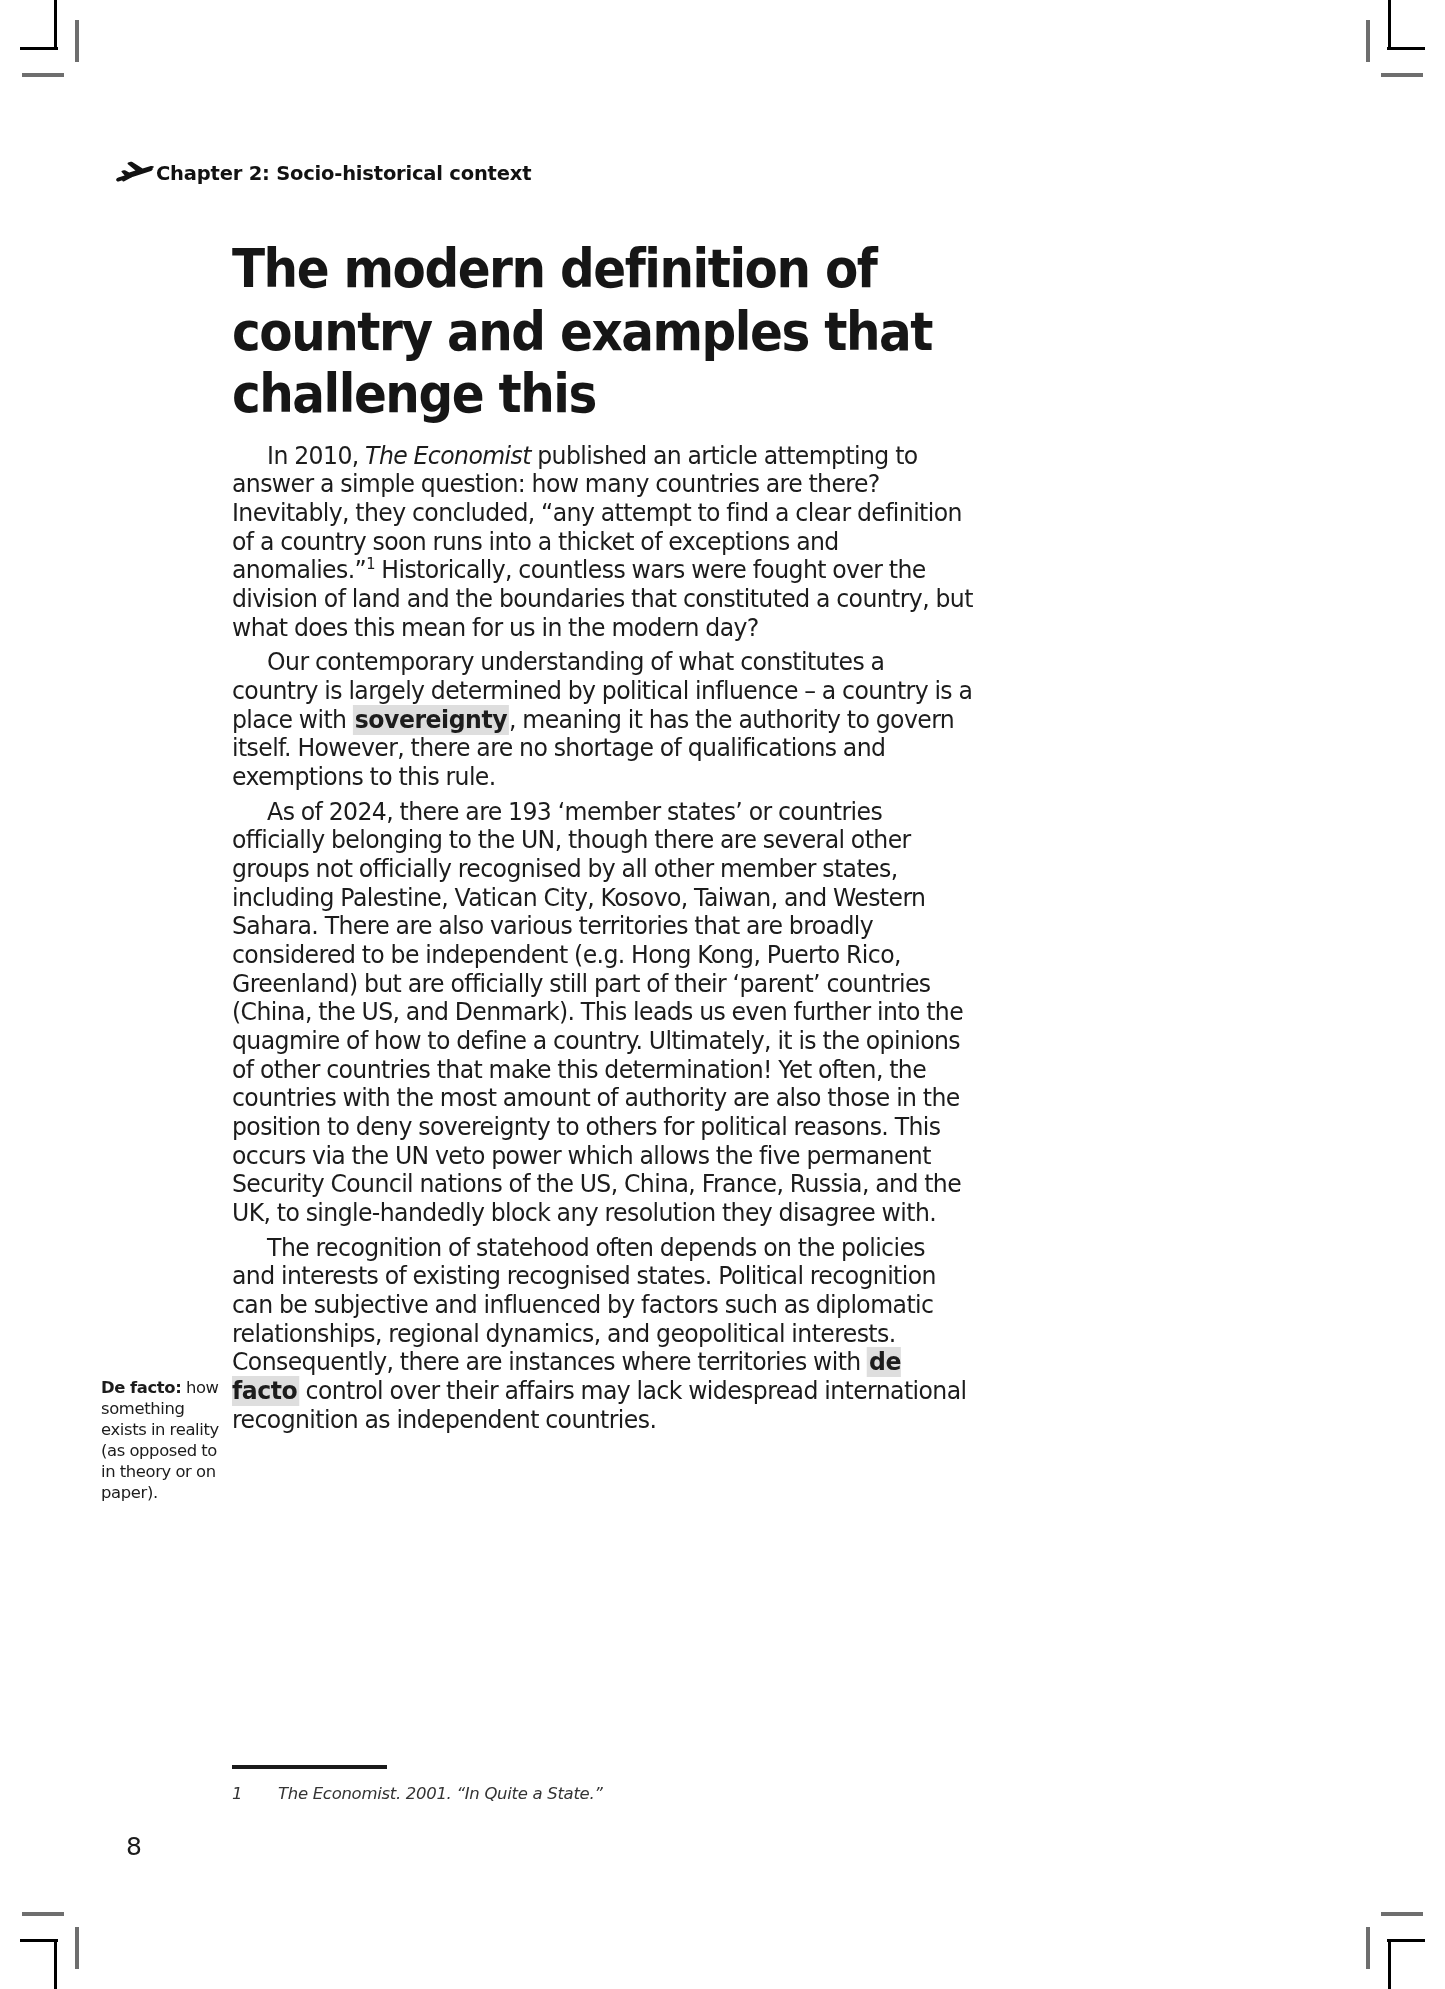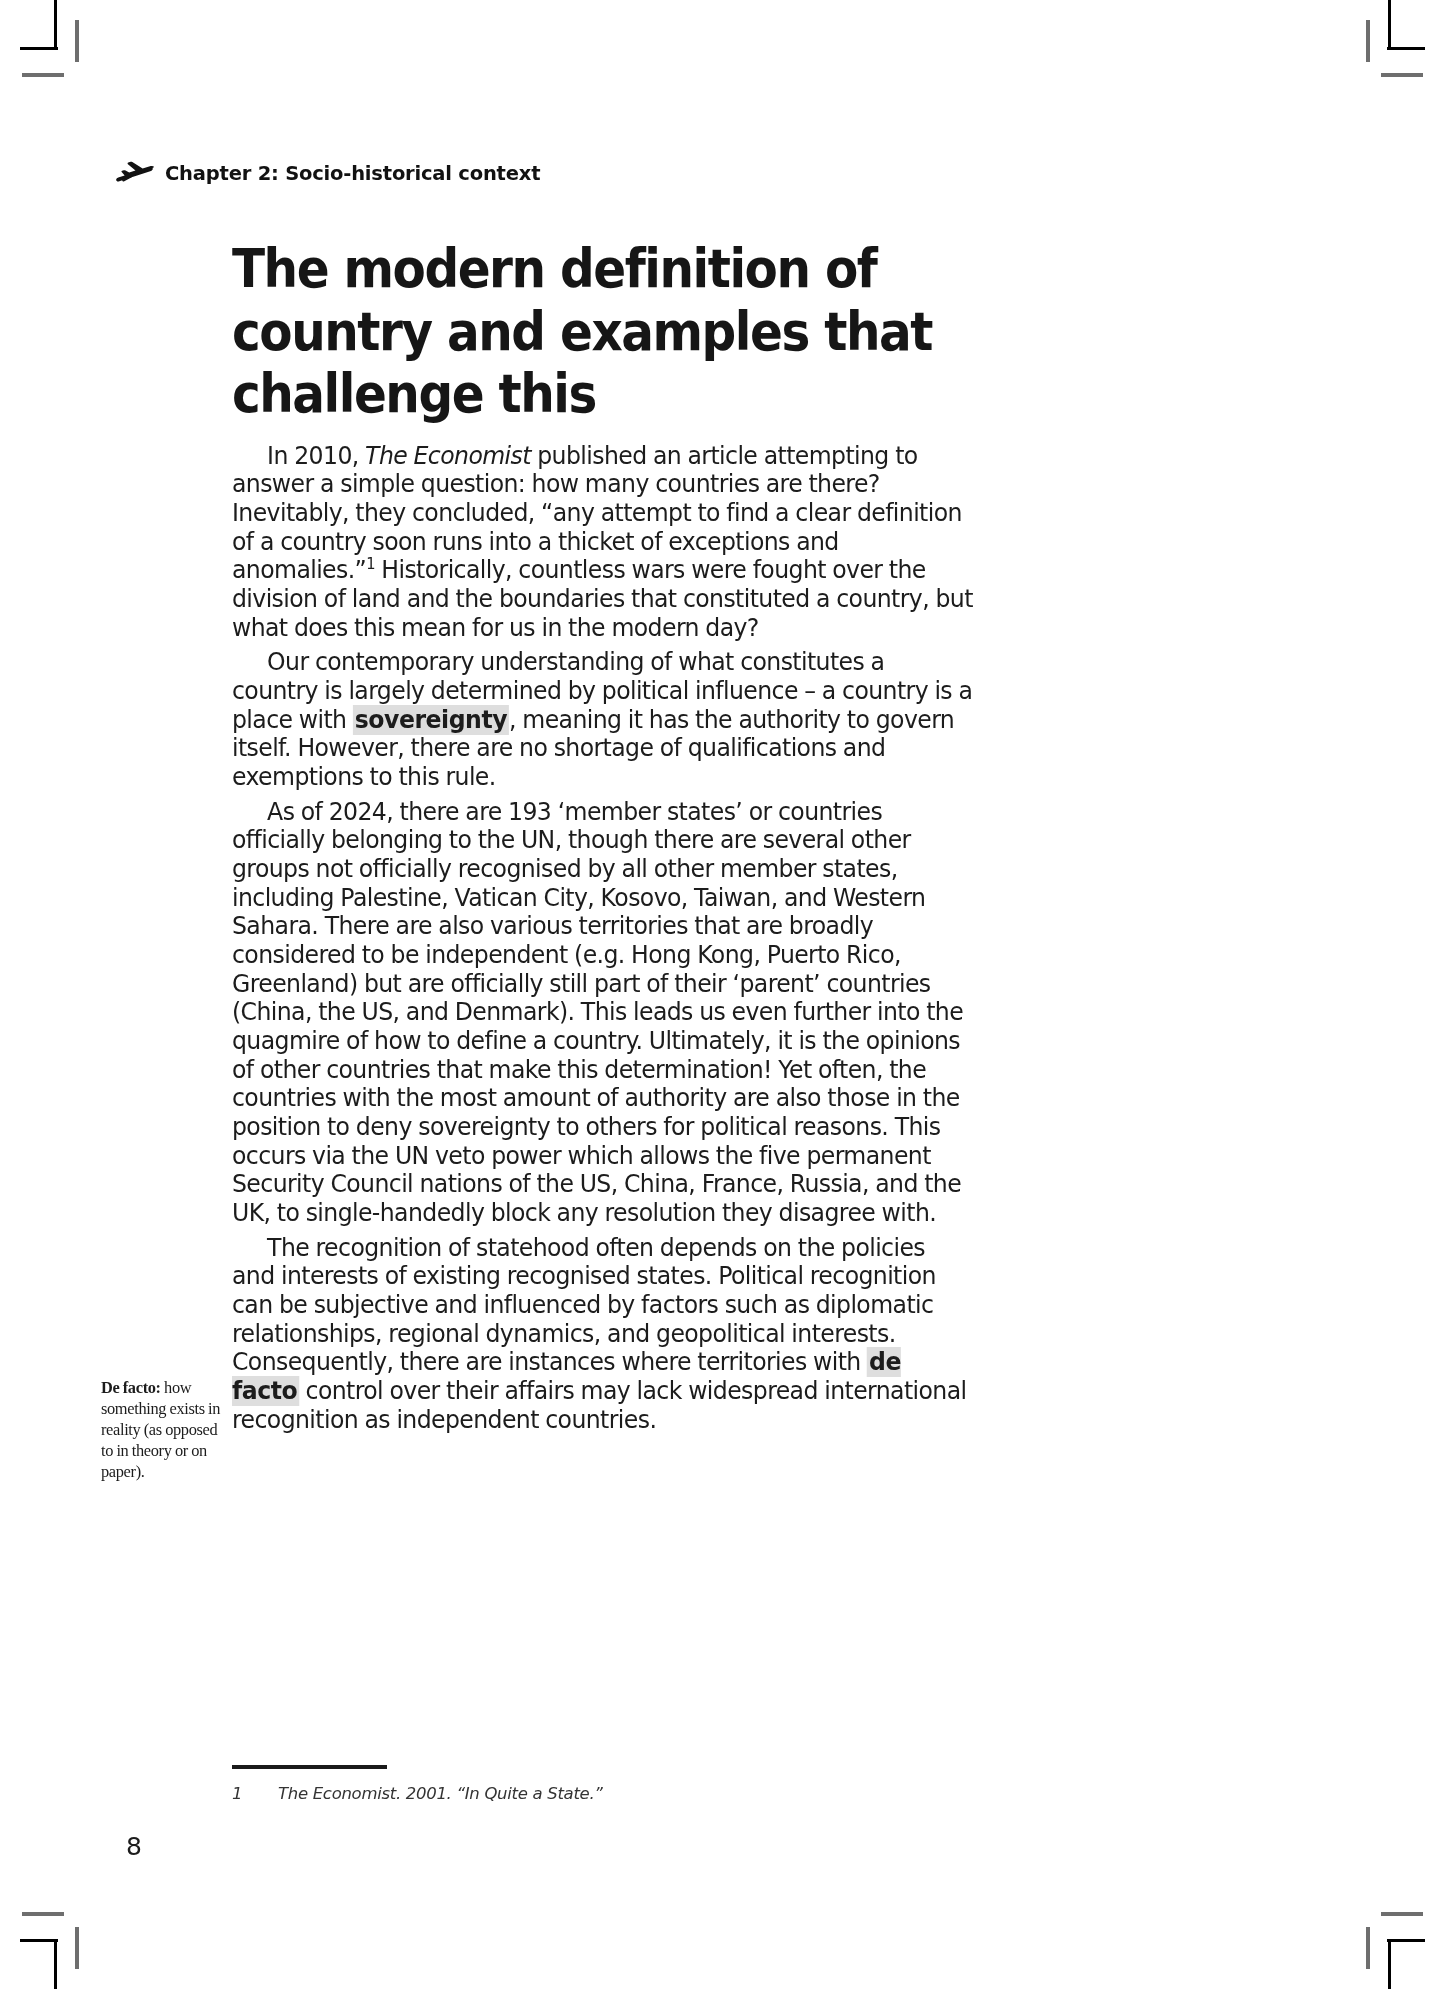--- a/index.html
+++ b/index.html
@@ -30,21 +30,21 @@
     background: #6e6e6e;
   }
 
   
   .running-header {
     position: absolute;
     left: 114px;
     top: 160px;
     display: flex;
     align-items: center;
-    gap: 9px;
+    gap: 0;
   }
   .plane-icon {
     display: block;
     width: 42px;
     height: 26px;
     color: #121212;
   }
   .running-header-text {
     font-family: "DejaVu Sans", sans-serif;
     font-weight: 700;
@@ -113,21 +113,21 @@
     line-height: 1.285;
     color: #1c1c1c;
     text-align: left;
     letter-spacing: -0.35px;
     word-spacing: -0.4px;
   }
   .margin-note .note-term {
     font-weight: 700;
   }
   #note-sovereignty { top: 733px; }
-  #note-defacto { top: 1377px; font-family: Liberation Serif, serif; }
+  #note-defacto { top: 1377px; }
 
   
   .footnote-area {
     position: absolute;
     left: 232px;
     top: 1765px;
     width: 760px;
   }
   .footnote-rule {
     width: 155px;

